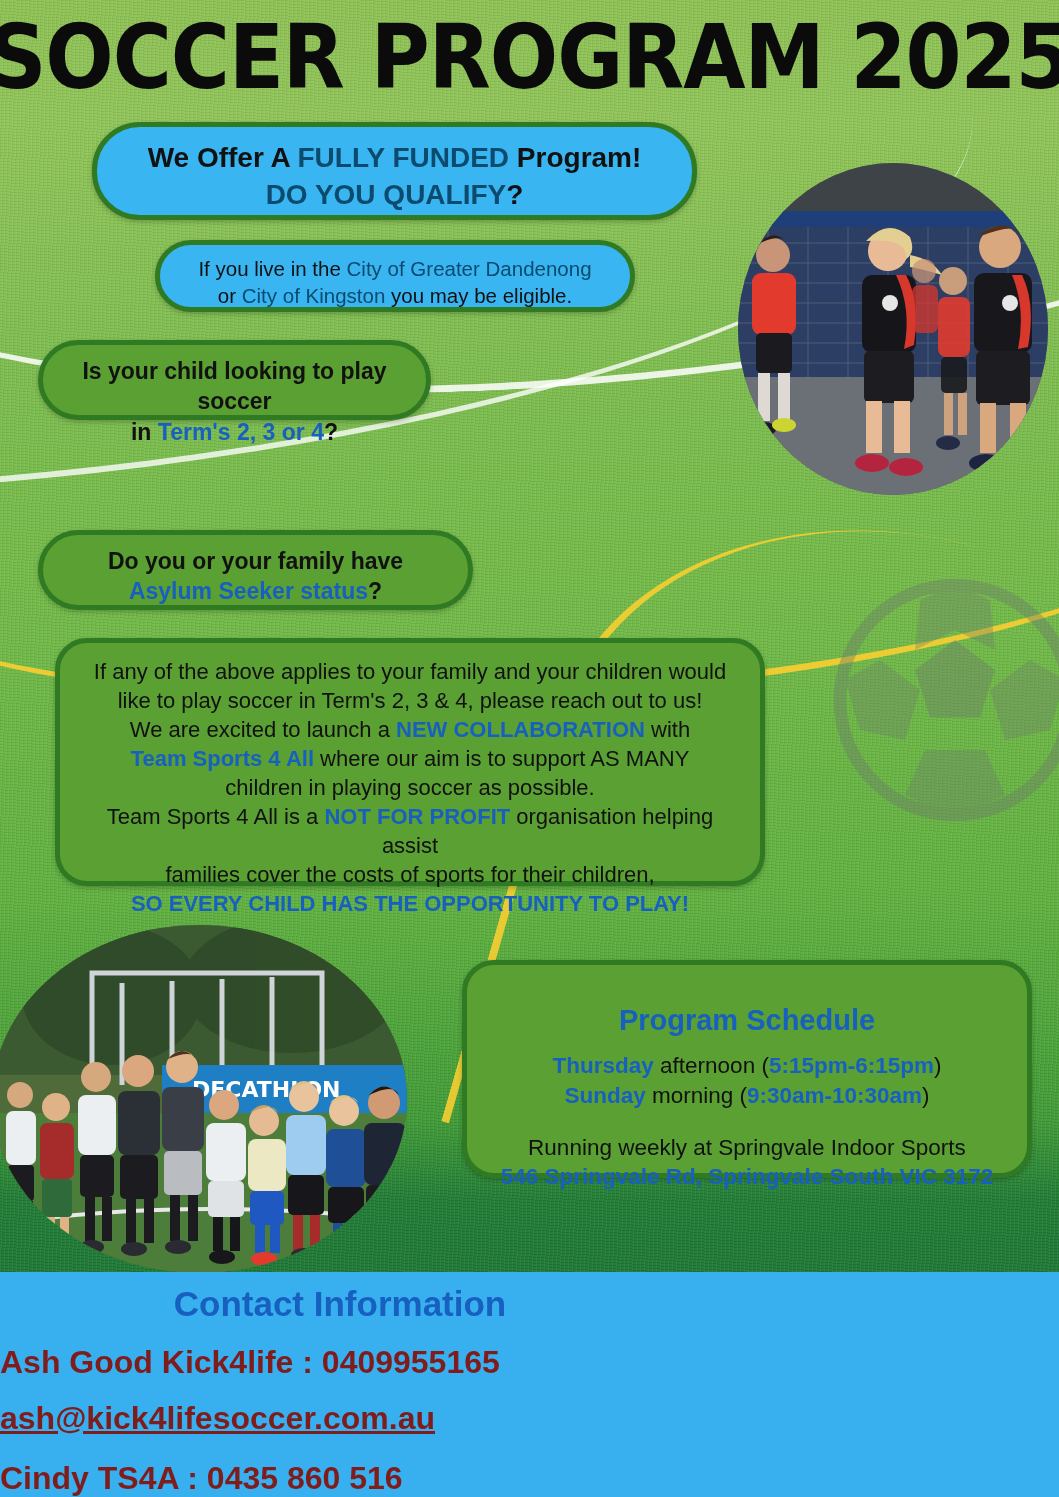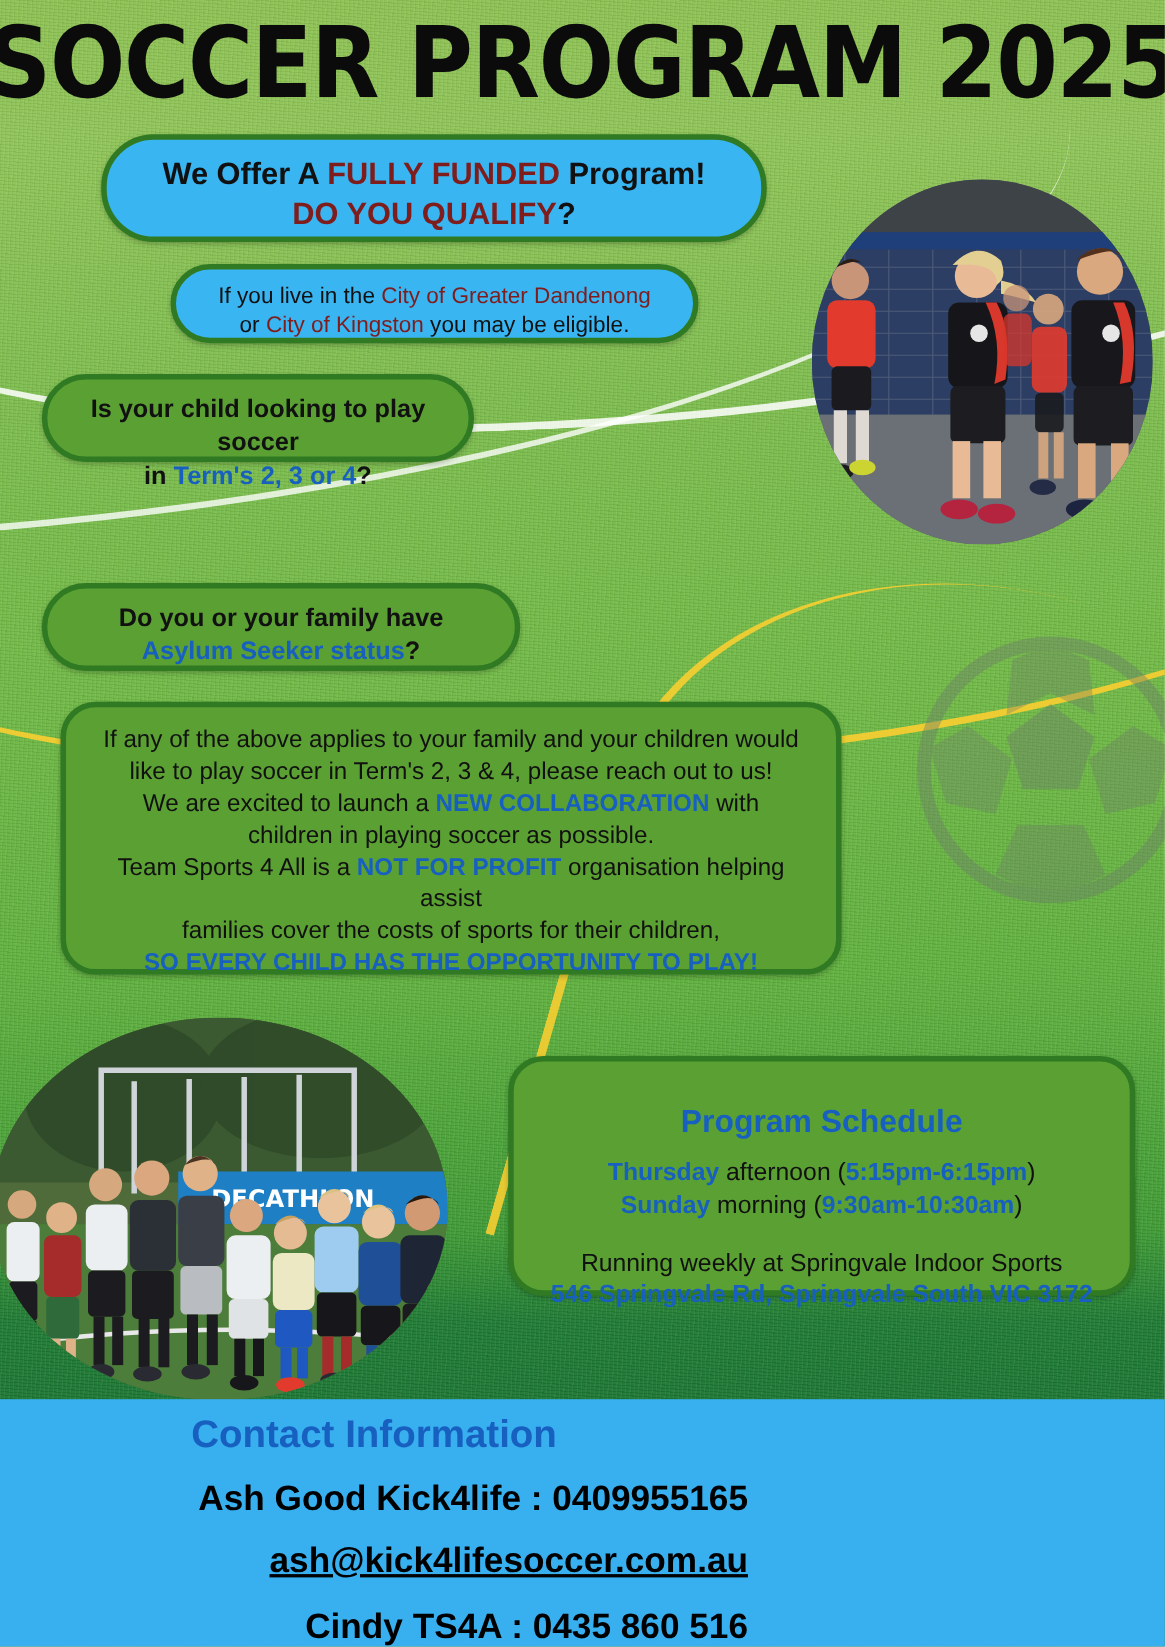--- a/index.html
+++ b/index.html
@@ -84,21 +84,21 @@
     box-sizing:border-box;
     border:5px solid #2f7a22;
     border-radius:48px;
     text-align:center;
     line-height:1.32;
     color:#111;
     box-shadow:0 2px 5px rgba(0,0,0,.22);
   }
   .bubble.blue{background:#39b5f2;}
   .bubble.green{background:#5ba033;}
-  .red{color:#7f1d1d;}
+  .red{color:#0c4a6e;}
   .blue-t{color:#1760c0;}
   .b{font-weight:bold;}
   
   #b-qualify{
     left:92px; top:122px; width:605px; height:98px;
     font-size:28px; font-weight:bold; padding-top:13px;
   }
   #b-council{
     left:155px; top:240px; width:480px; height:72px;
     font-size:20.5px; font-weight:normal; padding-top:10px;
@@ -145,22 +145,22 @@
     position:absolute; left:0; top:1272px;
     width:1059px; height:225px;
     background:#38b0f0;
   }
   .contact-title{
     position:absolute; left:0; top:12px; width:680px;
     text-align:center; font-size:35px; font-weight:bold;
     color:#1760c0;
   }
   .contact-line{
-    position:absolute; width:680px; text-align:right;
-    font-size:32px; font-weight:bold; color:#000000;
+    position:absolute; width:680px; text-align:left;
+    font-size:32px; font-weight:bold; color:#7f1d1d;
   }
   #c1{left:0;top:72px;}
   #c2{left:0;top:128px; text-decoration:underline;}
   #c3{left:0;top:188px;}
 </style>
 </head>
 <body>
 
 <div id="poster">
 
@@ -203,20 +203,21 @@
 
   <div class="bubble green" id="b-asylum">
     <div>Do you or your family have</div>
     <div><span class="blue-t">Asylum Seeker status</span><span>?</span></div>
   </div>
 
   <div class="bubble green" id="b-main">
     <div>If any of the above applies to your family and your children would</div>
     <div>like to play soccer in Term's 2, 3 &amp; 4, please reach out to us!</div>
     <div><span>We are excited to launch a </span><span class="blue-t b">NEW COLLABORATION</span><span> with</span></div>
+    <div><span class="blue-t b">Team Sports 4 All</span><span> where our aim is to support AS MANY</span></div>
     <div>children in playing soccer as possible.</div>
     <div><span>Team Sports 4 All is a </span><span class="blue-t b">NOT FOR PROFIT</span><span> organisation helping assist</span></div>
     <div>families cover the costs of sports for their children,</div>
     <div class="blue-t b">SO EVERY CHILD HAS THE OPPORTUNITY TO PLAY!</div>
   </div>
 
   <div class="bubble green" id="b-schedule">
     <div class="sched-title">Program Schedule</div>
     <div><span class="blue-t b">Thursday</span><span> afternoon (</span><span class="blue-t b">5:15pm-6:15pm</span><span>)</span></div>
     <div><span class="blue-t b">Sunday</span><span> morning (</span><span class="blue-t b">9:30am-10:30am</span><span>)</span></div>

